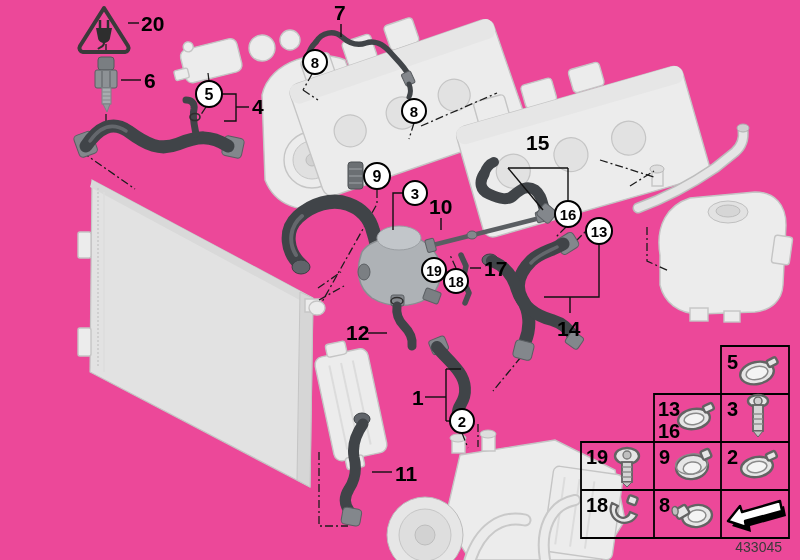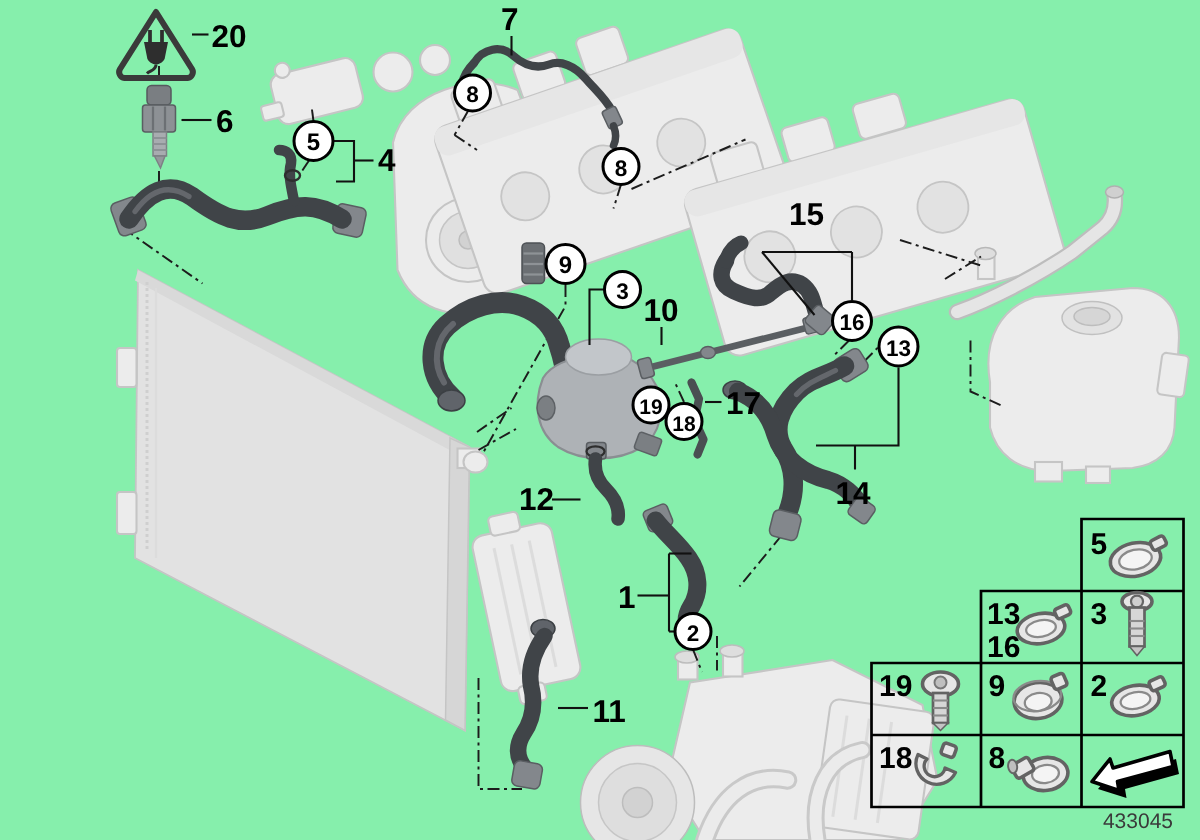--- a/index.html
+++ b/index.html
@@ -1,16 +1,16 @@
 <!DOCTYPE html>
 <html><head>
 <meta charset="utf-8">
 <style>
   html,body{margin:0;padding:0;background:#ffffff;}
-  .stage{position:relative;width:800px;height:560px;background:#86efac;overflow:hidden;}
+  .stage{position:relative;width:800px;height:560px;background:#ec4899;overflow:hidden;}
   svg text{font-family:"Liberation Sans","DejaVu Sans",sans-serif;font-weight:bold;fill:#000;}
   svg text.plate{font-weight:normal;fill:#3a3a3a;}
   .ghost{fill:#ececec;stroke:#c5c5c5;stroke-width:1.4;}
   .ghost2{fill:#e2e2e2;stroke:#c5c5c5;stroke-width:1.2;}
   .hose{fill:none;stroke:#404448;stroke-linecap:round;stroke-linejoin:round;}
   .sheen{fill:none;stroke:#6d7175;stroke-linecap:round;stroke-linejoin:round;opacity:.8;}
   .fit{fill:#83878c;stroke:#5a5e62;stroke-width:1;}
   .lead{fill:none;stroke:#1c1c1c;stroke-width:1.3;stroke-dasharray:8 3 2 3;}
   .sol{fill:none;stroke:#111;stroke-width:1.4;}
   .co{fill:#ffffff;stroke:#000;stroke-width:2;}

